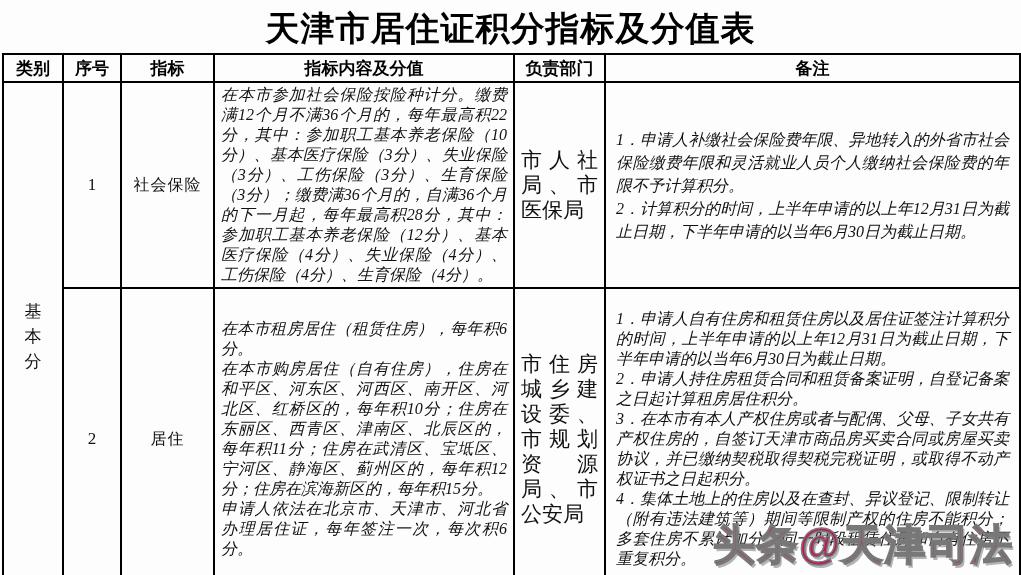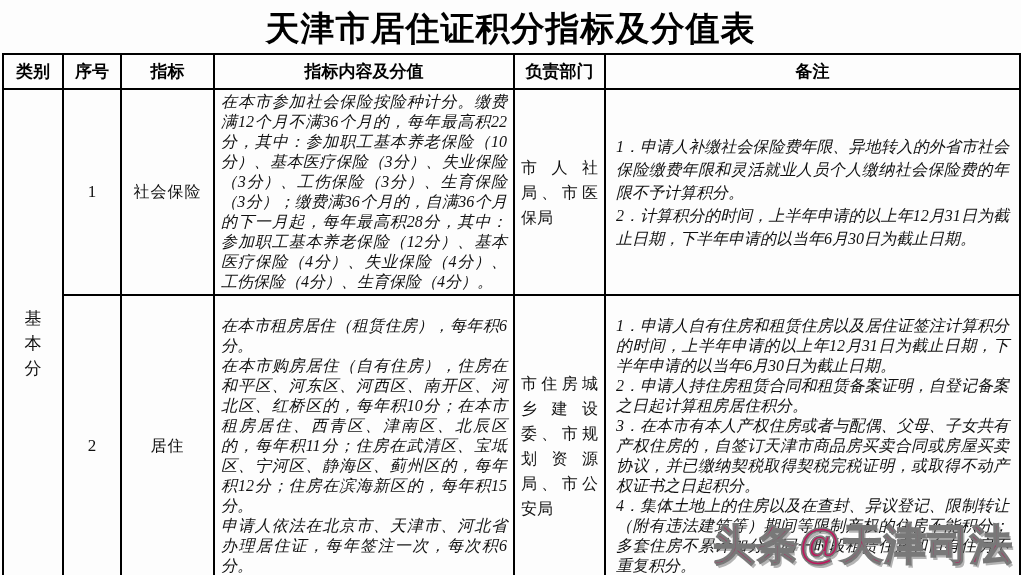--- a/index.html
+++ b/index.html
@@ -31,21 +31,21 @@
   .points-table th, .points-table td {
     border: 2px solid #000;
     vertical-align: middle;
     overflow: hidden;
   }
   .points-table th {
     font-family: "Liberation Sans", "DejaVu Sans", sans-serif;
     font-weight: 600;
     font-size: 17px;
     text-align: center;
-    height: 35px;
+    height: 28px;
     color: #000;
   }
   .col-category { width: 60px; }
   .col-seq      { width: 58px; }
   .col-indicator{ width: 93px; }
   .col-content  { width: 300px; }
   .col-dept     { width: 91px; }
   .col-notes    { width: 415px; }
 
   tr.row-1 td { height: 205px; }
@@ -82,21 +82,21 @@
   td.cell-content .cell-flex, td.cell-notes .cell-flex, td.cell-dept .cell-flex {
     display: flex;
     flex-direction: column;
     justify-content: center;
     height: 100%;
   }
   td.cell-notes { padding: 20px 10px; }
   tr.row-1 td.cell-notes { line-height: 23px; }
   td.cell-dept {
     padding: 4px 6px;
-    font-size: 16px;
+    font-size: 21px;
     line-height: 25px;
     text-align: justify;
     text-justify: inter-character;
     margin-left: 44px;
   }
   td p { margin: 0; font-style: italic; }
   .watermark {
     position: absolute;
     right: 8px; bottom: 2px;
     font-family: "Liberation Sans", "DejaVu Sans", sans-serif;
@@ -157,21 +157,21 @@
             <p>2．计算积分的时间，上半年申请的以上年12月31日为截止日期，下半年申请的以当年6月30日为截止日期。</p>
           </div>
       </td>
     </tr>
     <tr class="row-2">
       <td class="cell-seq">2</td>
       <td class="cell-indicator">居住</td>
       <td class="cell-content">
         <div class="cell-flex">
             <p>在本市租房居住（租赁住房），每年积6分。</p>
-            <p>在本市购房居住（自有住房），住房在和平区、河东区、河西区、南开区、河北区、红桥区的，每年积10分；在本市租房居住、西青区、津南区、北辰区的，每年积11分；住房在武清区、宝坻区、宁河区、静海区、蓟州区的，每年积12分；住房在滨海新区的，每年积15分。</p>
+            <p>在本市购房居住（自有住房），住房在和平区、河东区、河西区、南开区、河北区、红桥区的，每年积10分；住房在东丽区、西青区、津南区、北辰区的，每年积11分；住房在武清区、宝坻区、宁河区、静海区、蓟州区的，每年积12分；住房在滨海新区的，每年积15分。</p>
             <p>申请人依法在北京市、天津市、河北省办理居住证，每年签注一次，每次积6分。</p>
           </div>
       </td>
       <td class="cell-dept">
         <div class="cell-flex">
             <span>市住房城乡建设委、市规划资源局、市公安局</span>
           </div>
       </td>
       <td class="cell-notes">
         <div class="cell-flex">

